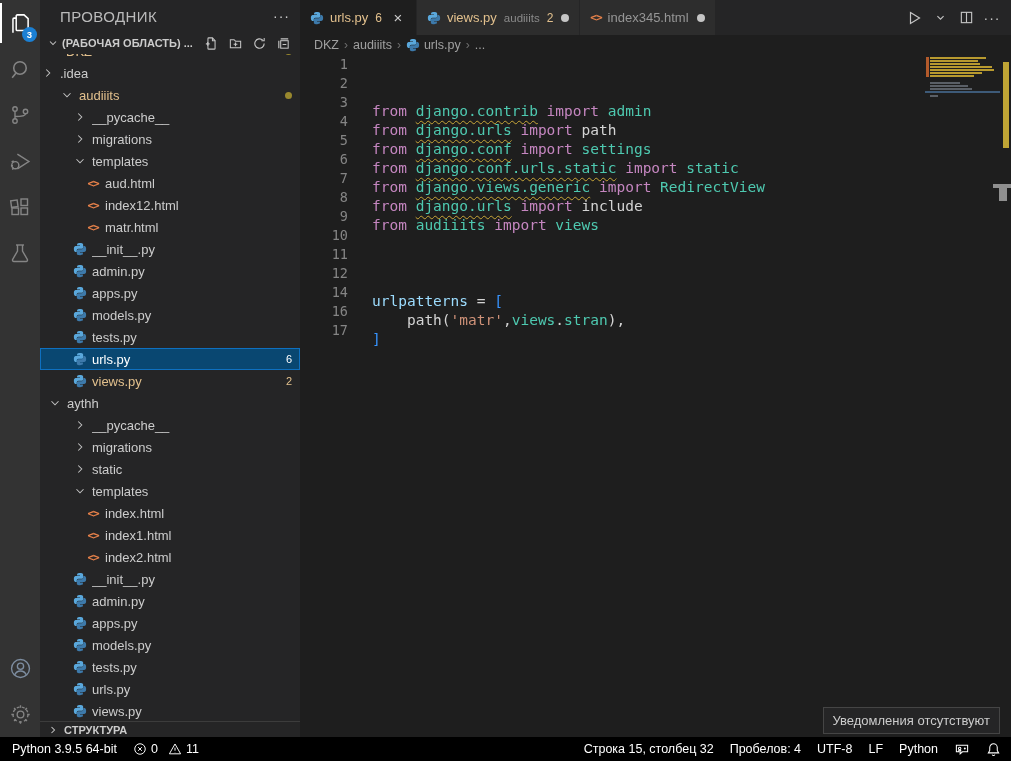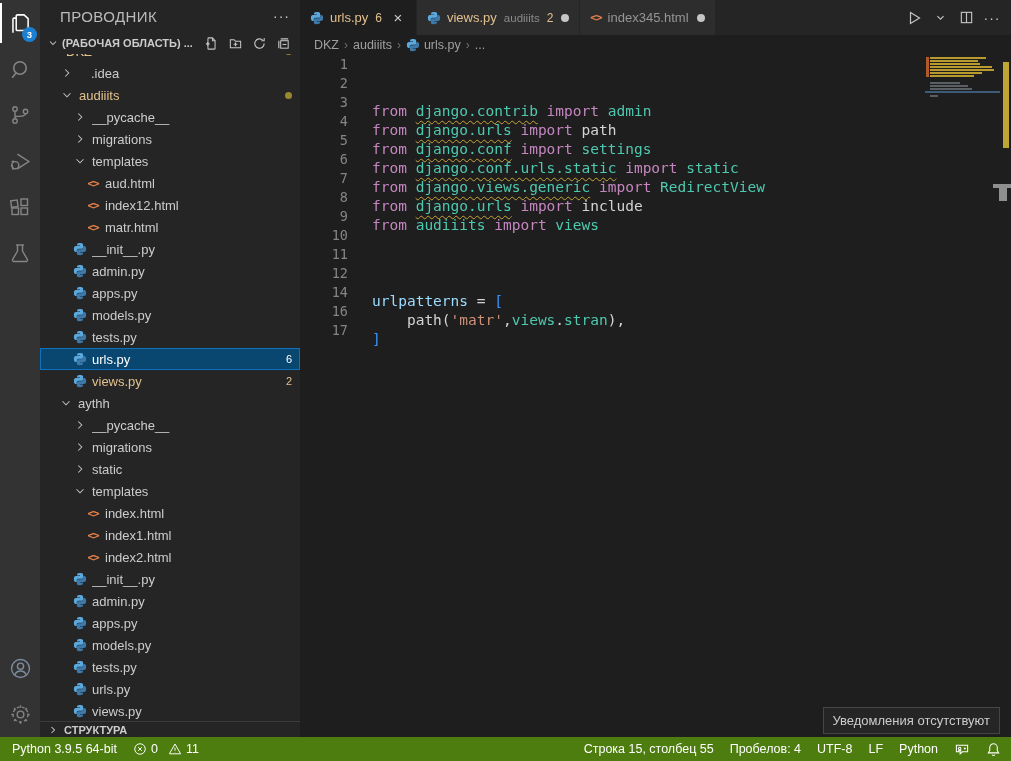--- a/index.html
+++ b/index.html
@@ -92,21 +92,21 @@
   .mm-warn { position:absolute; left:5px; height:2px; background:#b89a2f; }
   .mm-mark { position:absolute; left:1px; width:3px; height:2px; background:#b35a2b; }
   .mm-code { position:absolute; left:5px; height:2px; background:#5a5f66; }
   .mm-cur  { position:absolute; left:0; right:0; height:2px; background:#3d5a78; }
   #ruler { position:absolute; top:55px; right:0; width:11px; bottom:0; background:#1e1e1e; }
   .ruler-warn { position:absolute; top:7px; left:2.5px; width:6px; height:86px; background:#c0a535; }
   .dec-a { position:absolute; top:184px; right:0; width:18px; height:4px; background:#8f8f8f; }
   .dec-b { position:absolute; top:188px; right:4px; width:8px; height:13px; background:#8f8f8f; }
 
   
-  #statusbar { height:24px; background:#4d7c0f; display:flex; align-items:center; color:#ffffff;
+  #statusbar { height:24px; background:#000000; display:flex; align-items:center; color:#ffffff;
                font-size:12.5px; padding:0 10px 0 12px; }
   .st-item { display:flex; align-items:center; cursor:pointer; margin-right:16px; white-space:nowrap; }
   .st-right { margin-left:auto; display:flex; align-items:center; }
   .st-right .st-item { margin-right:0; margin-left:16px; }
   .st-item svg { display:block; }
   .st-num { margin-left:4px; }
   .st-warn-ico { margin-left:10px; }
 
   
   #notif-tooltip { position:absolute; right:11px; bottom:27px; background:#252526; border:1px solid #454545;
@@ -238,21 +238,21 @@
         <div id="tree-inner">
             <div class="trow modified" style="padding-left: 6px;">
               <span class="twist">
                 <svg width="14" height="14" viewBox="0 0 16 16" fill="none" stroke="#c5c5c5" stroke-width="1.2">
                   <path d="M4 6l4 4 4-4"></path>
                 </svg>
               </span>
               <span class="tlabel">DKZ</span>
               <span class="tdot"></span>
             </div>
-            <div class="trow" style="padding-left: 19px; gap: 12px;">
+            <div class="trow" style="">
               <span class="twist">
                 <svg width="14" height="14" viewBox="0 0 16 16" fill="none" stroke="#c5c5c5" stroke-width="1.2">
                   <path d="M6 4l4 4-4 4"></path>
                 </svg>
               </span>
               <span class="tlabel">.idea</span>
             </div>
             <div class="trow modified" style="padding-left: 19px;">
               <span class="twist">
                 <svg width="14" height="14" viewBox="0 0 16 16" fill="none" stroke="#c5c5c5" stroke-width="1.2">
@@ -362,21 +362,21 @@
             <div class="trow modified" style="padding-left: 32px;">
               <span class="ficon">
                 <svg width="14" height="14" viewBox="0 0 32 32">
                   <path fill="#5aa8dc" d="M15.9 2c-7 0-6.6 3-6.6 3v3.2h6.7v1H6.7S2 8.7 2 15.9c0 7.3 4.1 7 4.1 7h2.5v-3.3s-.1-4.1 4-4.1h6.7s3.9.1 3.9-3.7V5.8S23.8 2 15.9 2z"></path>
                   <path fill="#3d7aab" d="M16.1 30c7 0 6.6-3 6.6-3v-3.2H16v-1h9.3s4.7.5 4.7-6.7c0-7.3-4.1-7-4.1-7h-2.5v3.3s.1 4.1-4 4.1h-6.7s-3.9-.1-3.9 3.7v6.4S8.2 30 16.1 30z"></path>
                 </svg>
               </span>
               <span class="tlabel">views.py</span>
               <span class="tbadge">2</span>
             </div>
-            <div class="trow" style="padding-left: 18px;">
+            <div class="trow" style="padding-left: 7px;">
               <span class="twist">
                 <svg width="14" height="14" viewBox="0 0 16 16" fill="none" stroke="#c5c5c5" stroke-width="1.2">
                   <path d="M4 6l4 4 4-4"></path>
                 </svg>
               </span>
               <span class="tlabel">aythh</span>
             </div>
             <div class="trow" style="padding-left: 32px;">
               <span class="twist">
                 <svg width="14" height="14" viewBox="0 0 16 16" fill="none" stroke="#c5c5c5" stroke-width="1.2">
@@ -684,21 +684,21 @@
       <span class="st-warn-ico">
         <svg width="14" height="14" viewBox="0 0 16 16" fill="none" stroke="#fff" stroke-width="1.1">
           <path d="M8 2.3l6.4 11.2H1.6z"></path>
             <path d="M8 6.5v3.4M8 11.7v.3"></path>
         </svg>
       </span>
       <span class="st-num">11</span>
     </span>
     <span class="st-right">
       <span class="st-item">
-          <span>Строка 15, столбец 55</span>
+          <span>Строка 15, столбец 32</span>
         </span>
       <span class="st-item">
           <span>Пробелов: 4</span>
         </span>
       <span class="st-item">
           <span>UTF-8</span>
         </span>
       <span class="st-item">
           <span>LF</span>
         </span>

